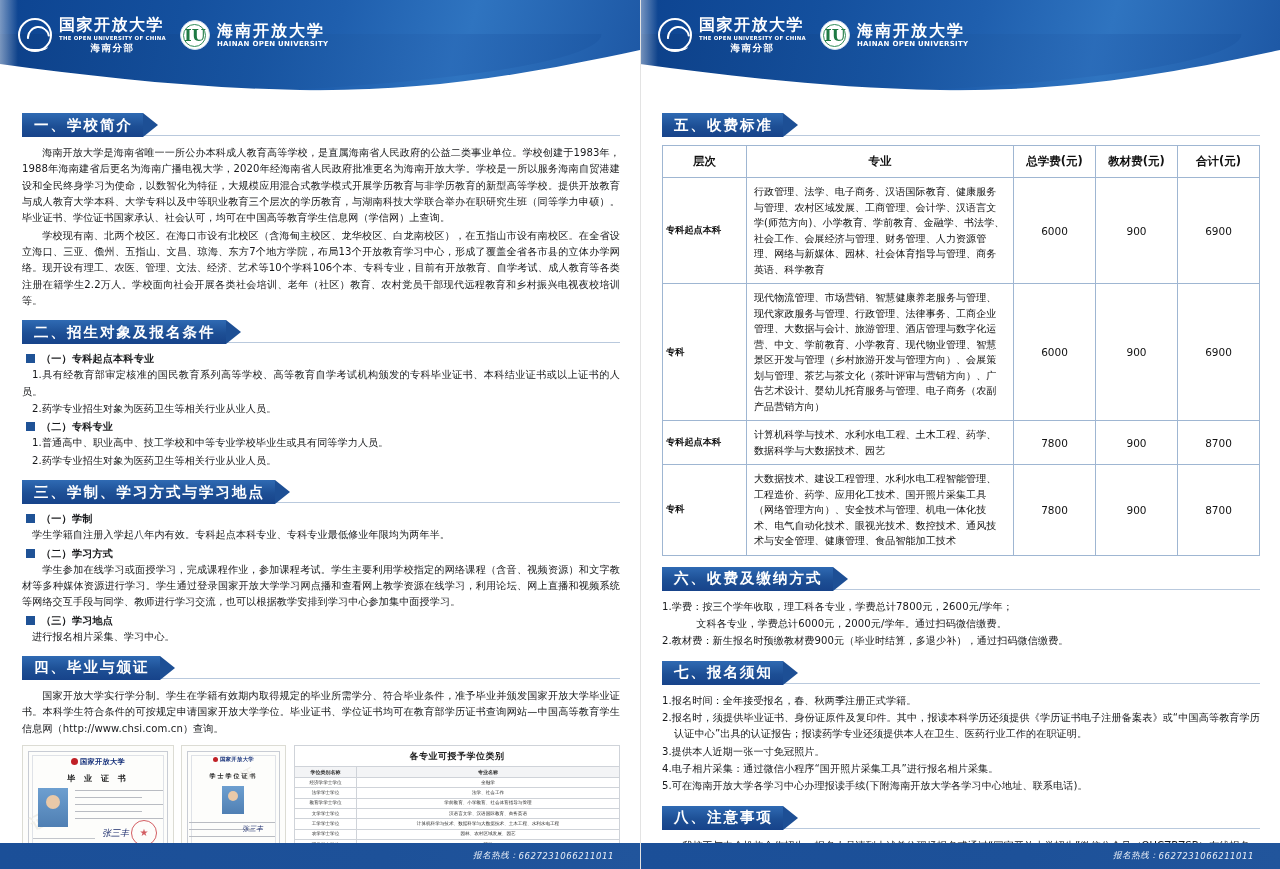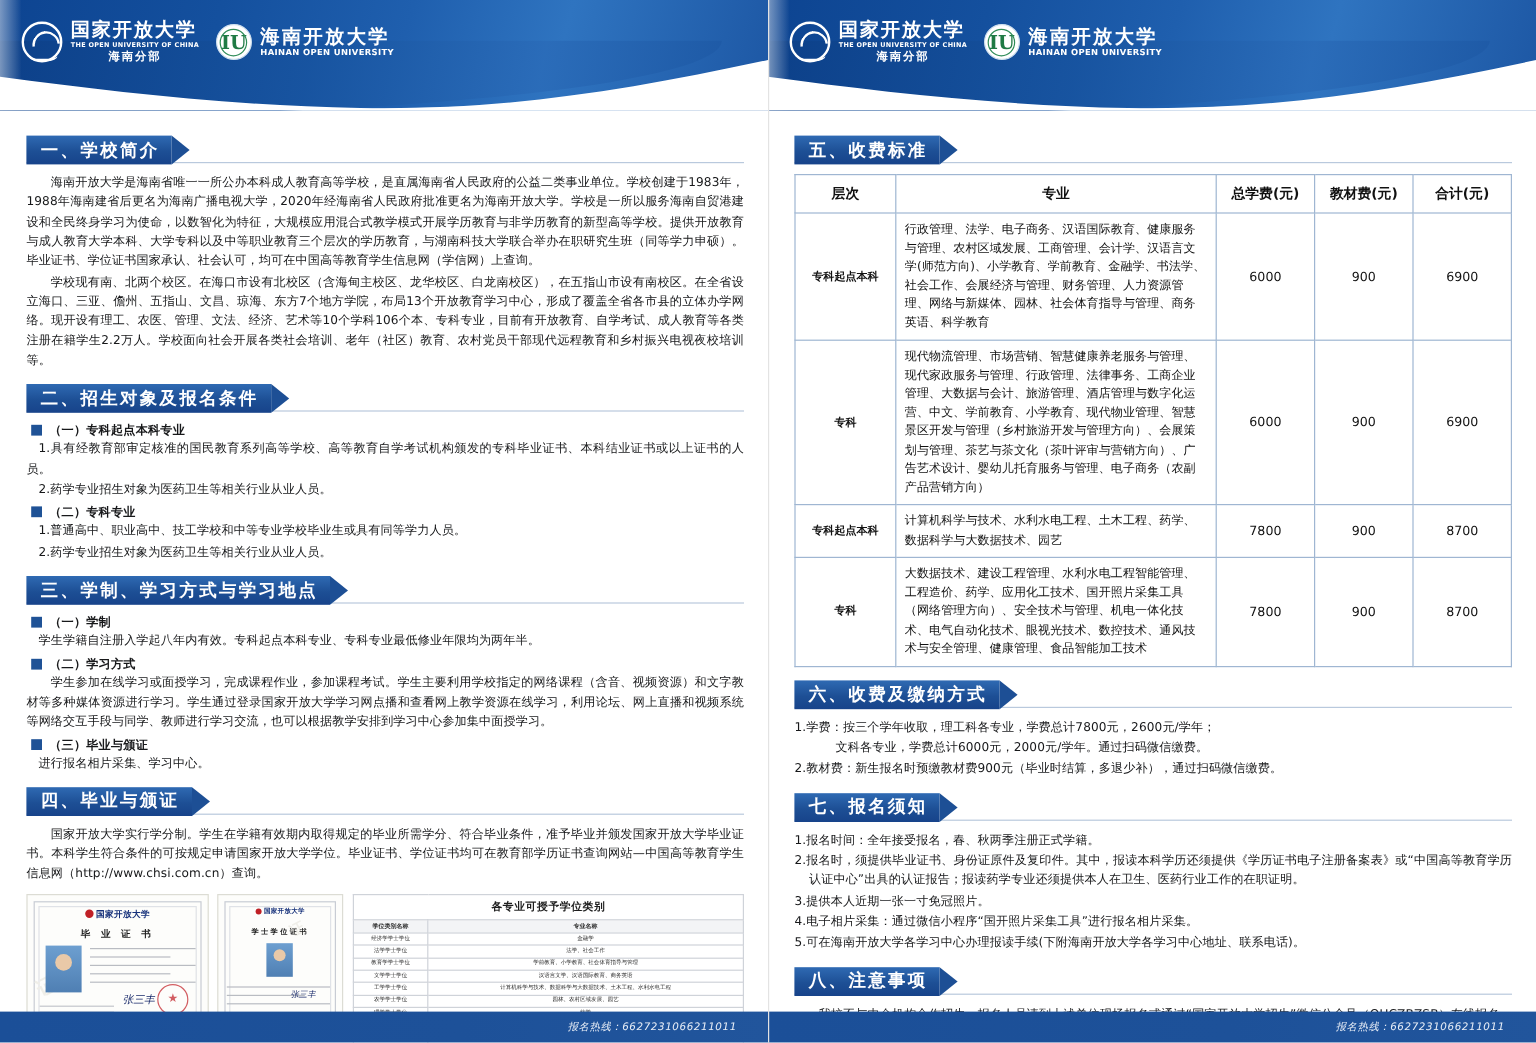--- a/index.html
+++ b/index.html
@@ -142,21 +142,21 @@
   table.deg td, table.deg th { border: .6px solid #cfd3d9; padding: 1.6px 2px; line-height:1.35; }
   table.deg .title { text-align:center; font-size: 9px; font-weight: 700; color:#1d1d1d; padding: 4px 2px; letter-spacing:.5px; }
   table.deg .hdr { text-align:center; font-weight:700; background:#f3f4f6; font-size:5px;}
   table.deg td.k { text-align:center; width: 62px; }
   table.deg td.v { text-align:center; }
 
   
   table.fee { width: 100%; border-collapse: collapse; margin-top: 4px; }
   table.fee th, table.fee td { border: .8px solid #9fb6d2; }
   table.fee th { font-size: 11.5px; font-weight: 700; color:#111; padding: 8px 2px; text-align:center; }
-  table.fee td.lvl { font-size: 9.2px; text-align:center; font-weight:700; color:#111; width: 84px; padding: 4px 3px; }
+  table.fee td.lvl { font-size: 9.2px; text-align:left; font-weight:700; color:#111; width: 84px; padding: 4px 3px; }
   table.fee td.maj { font-size: 10px; line-height: 1.55; color:#111; padding: 6px 7px; letter-spacing:.1px; }
   table.fee td.num { font-size: 10.5px; text-align:center; color:#111; width: 82px; }
   table.fee th.c1 { width: 84px; } table.fee th.c3, table.fee th.c4, table.fee th.c5 { width: 82px; }
 
   ol.plain { list-style: none; margin: 2px 0 0 0; }
   ol.plain li { font-size: 10.1px; line-height: 1.62; color:#17181a; text-align: justify; margin-bottom: 1px; letter-spacing:.1px; }
   li.hang { padding-left: 1.2em; text-indent: -1.2em; }
   .indent-more { padding-left: 3.4em; text-indent: 0; }
 
   
@@ -238,21 +238,21 @@
         <span class="bullet-label">（一）学制</span>
       </div>
       <p class="para ind1">学生学籍自注册入学起八年内有效。专科起点本科专业、专科专业最低修业年限均为两年半。</p>
       <div class="bullet-row">
         <span class="bullet-sq"></span>
         <span class="bullet-label">（二）学习方式</span>
       </div>
       <p class="para">学生参加在线学习或面授学习，完成课程作业，参加课程考试。学生主要利用学校指定的网络课程（含音、视频资源）和文字教材等多种媒体资源进行学习。学生通过登录国家开放大学学习网点播和查看网上教学资源在线学习，利用论坛、网上直播和视频系统等网络交互手段与同学、教师进行学习交流，也可以根据教学安排到学习中心参加集中面授学习。</p>
       <div class="bullet-row">
         <span class="bullet-sq"></span>
-        <span class="bullet-label">（三）毕业与颁证</span>
+        <span class="bullet-label">（三）学习地点</span>
       </div>
       <p class="para ind1">进行报名相片采集、学习中心。</p>
 
       <div class="sec-head">
         <div class="tagline"></div>
         <div class="tag">四、毕业与颁证</div>
       </div>
       <p class="para">国家开放大学实行学分制。学生在学籍有效期内取得规定的毕业所需学分、符合毕业条件，准予毕业并颁发国家开放大学毕业证书。本科学生符合条件的可按规定申请国家开放大学学位。毕业证书、学位证书均可在教育部学历证书查询网站—中国高等教育学生信息网（http://www.chsi.com.cn）查询。</p>
 
       <div class="bottom-left">

